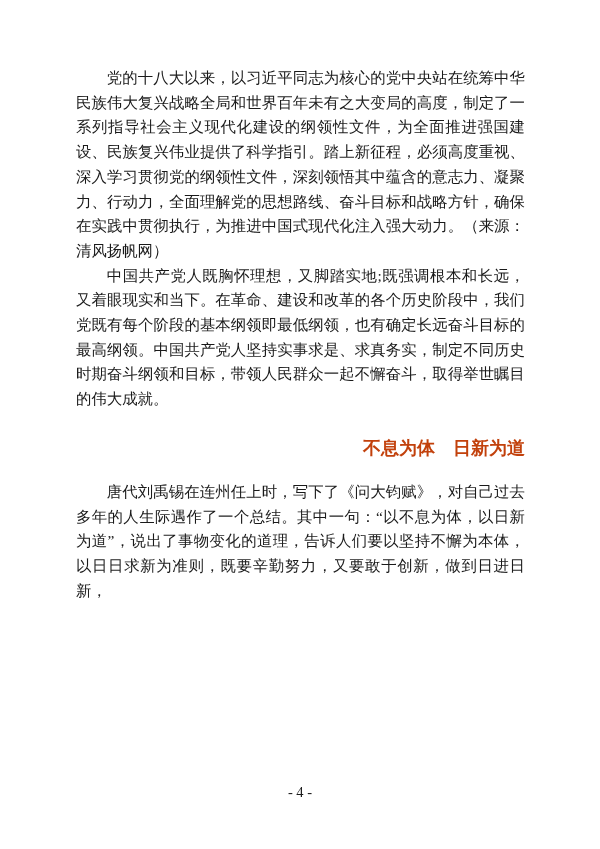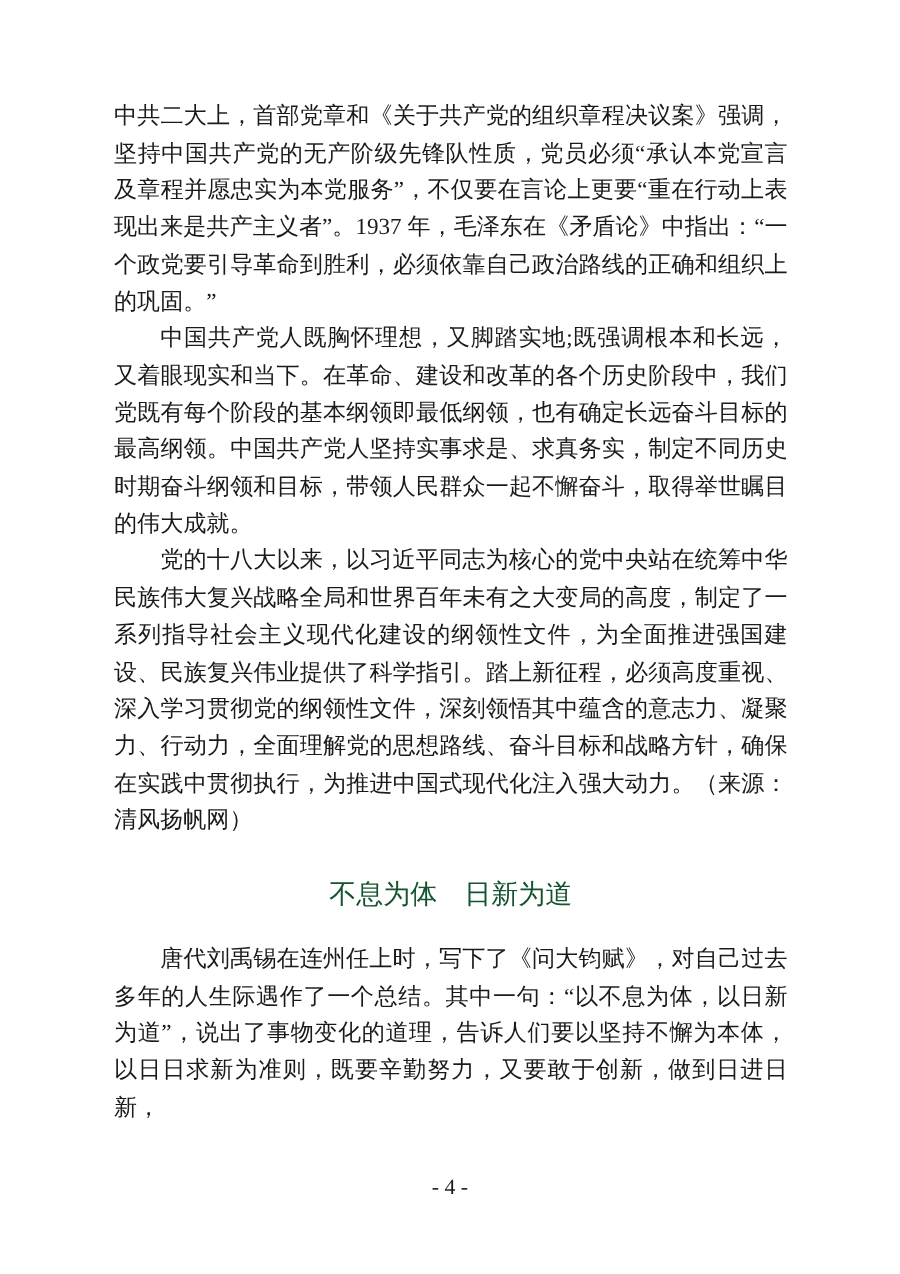--- a/index.html
+++ b/index.html
@@ -41,46 +41,45 @@
     margin: 14px 0 0 0;
     font-size: 15.8px;
     line-height: 24.7px;
     font-weight: normal;
     color: #1a1a1a;
   }
   .article-title {
     margin: 21px 0 0 0;
     font-size: 18px;
     line-height: 30px;
-    font-weight: normal;
-    text-align: center;
-    color: #14532d;
+    font-weight: bold;
+    text-align: right;
+    color: #c2410c;
   }
   .article-paragraphs {
     margin-top: 17px;
   }
   .footer {
     position: absolute;
     left: 0;
     top: 784px;
     width: 600px;
     text-align: center;
     font-size: 14.5px;
     color: #1a1a1a;
   }
 </style>
 </head>
 <body>
 
 <div class="page">
   <div class="content">
     <div>
-        <p class="para">中共二大上，首部党章和《关于共产党的组织章程决议案》强调，坚持中国共产党的无产阶级先锋队性质，党员必须“承认本党宣言及章程并愿忠实为本党服务”，不仅要在言论上更要“重在行动上表现出来是共产主义者”。1937 年，毛泽东在《矛盾论》中指出：“一个政党要引导革命到胜利，必须依靠自己政治路线的正确和组织上的巩固。”</p>
+        <p class="para indent">党的十八大以来，以习近平同志为核心的党中央站在统筹中华民族伟大复兴战略全局和世界百年未有之大变局的高度，制定了一系列指导社会主义现代化建设的纲领性文件，为全面推进强国建设、民族复兴伟业提供了科学指引。踏上新征程，必须高度重视、深入学习贯彻党的纲领性文件，深刻领悟其中蕴含的意志力、凝聚力、行动力，全面理解党的思想路线、奋斗目标和战略方针，确保在实践中贯彻执行，为推进中国式现代化注入强大动力。（来源：清风扬帆网）</p>
         <p class="para indent">中国共产党人既胸怀理想，又脚踏实地;既强调根本和长远，又着眼现实和当下。在革命、建设和改革的各个历史阶段中，我们党既有每个阶段的基本纲领即最低纲领，也有确定长远奋斗目标的最高纲领。中国共产党人坚持实事求是、求真务实，制定不同历史时期奋斗纲领和目标，带领人民群众一起不懈奋斗，取得举世瞩目的伟大成就。</p>
-        <p class="para indent">党的十八大以来，以习近平同志为核心的党中央站在统筹中华民族伟大复兴战略全局和世界百年未有之大变局的高度，制定了一系列指导社会主义现代化建设的纲领性文件，为全面推进强国建设、民族复兴伟业提供了科学指引。踏上新征程，必须高度重视、深入学习贯彻党的纲领性文件，深刻领悟其中蕴含的意志力、凝聚力、行动力，全面理解党的思想路线、奋斗目标和战略方针，确保在实践中贯彻执行，为推进中国式现代化注入强大动力。（来源：清风扬帆网）</p>
       </div>
     <h1 class="article-title">不息为体　日新为道</h1>
     <div class="article-paragraphs">
         <p class="para indent">唐代刘禹锡在连州任上时，写下了《问大钧赋》，对自己过去多年的人生际遇作了一个总结。其中一句：“以不息为体，以日新为道”，说出了事物变化的道理，告诉人们要以坚持不懈为本体，以日日求新为准则，既要辛勤努力，又要敢于创新，做到日进日新，</p>
       </div>
   </div>
   <div class="footer">- 4 -</div>
 </div>
 
 </body></html>

